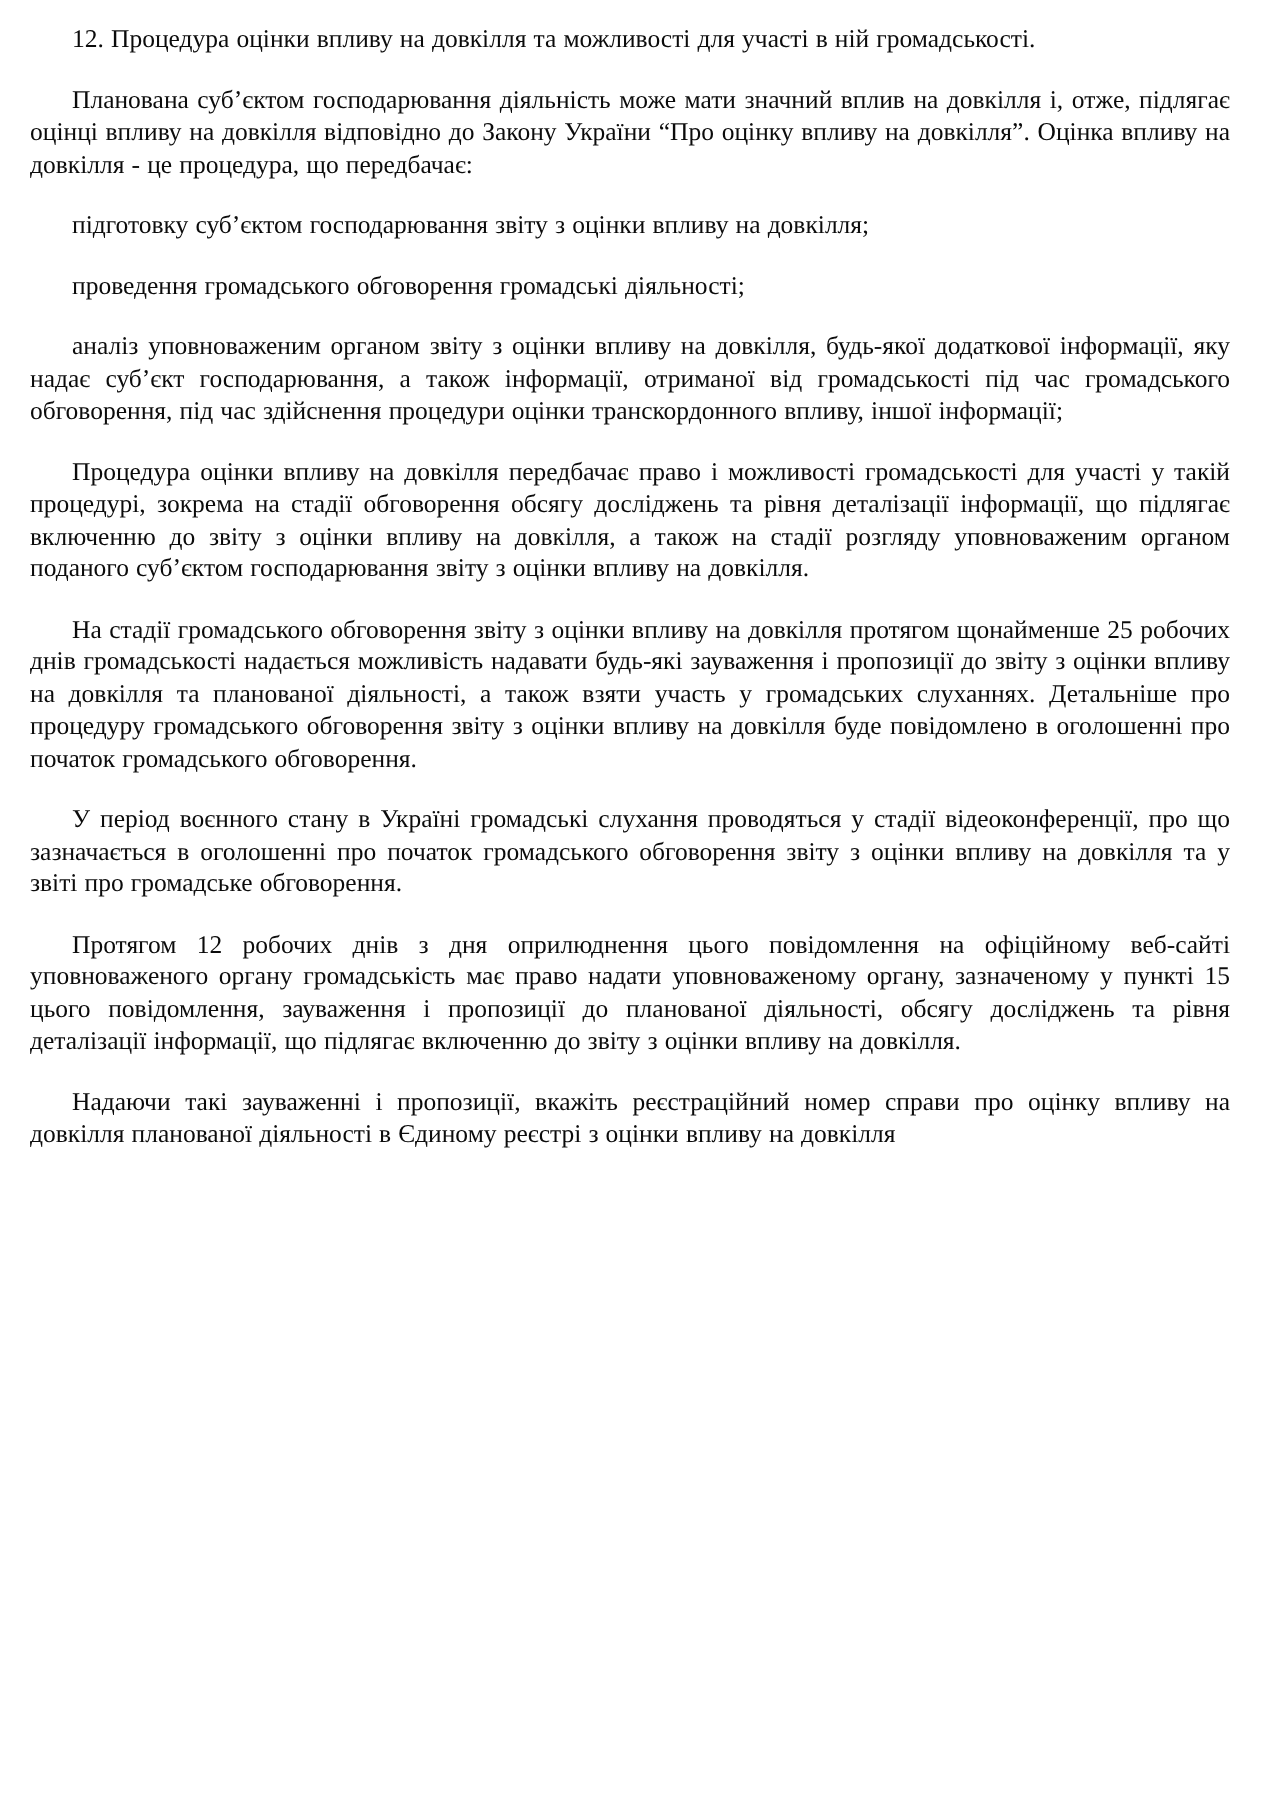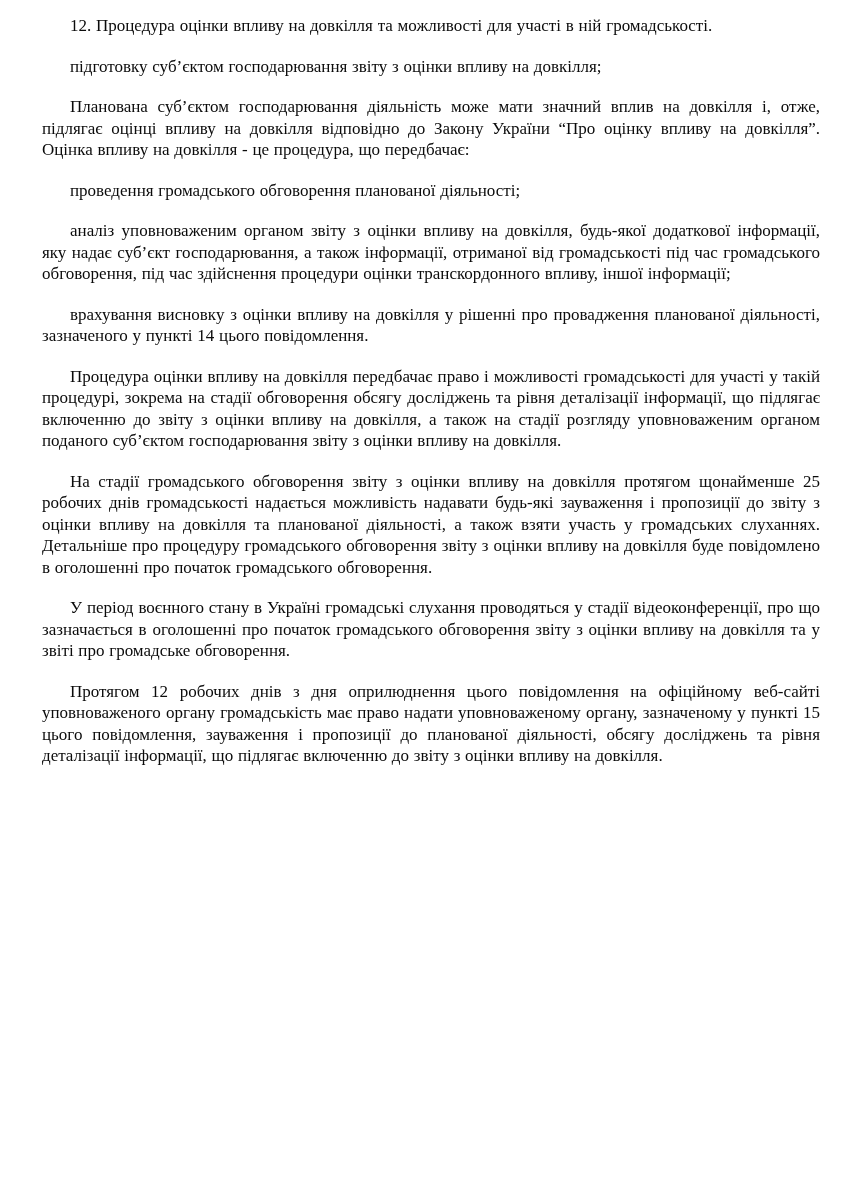--- a/index.html
+++ b/index.html
@@ -10,42 +10,42 @@
   body {
     width: 848px;
     height: 1200px;
     overflow: hidden;
     position: relative;
   }
   .page {
     box-sizing: border-box;
     width: 848px;
     height: 1200px;
-    padding: 15px 28px 0 42px;
+    padding: 15px 28px 0 20px;
     background: #ffffff;
     overflow: hidden;
   }
   .para {
     font-family: "Liberation Serif", "DejaVu Serif", serif;
     font-size: 17px;
     line-height: 21.5px;
     color: #0b0b0b;
     text-align: justify;
     text-indent: 28px;
     margin: 0 0 19px 0;
     word-spacing: 0.5px;
   }
 </style>
 </head>
 <body>
 
 <div class="page">
   <p class="para">12. Процедура оцінки впливу на довкілля та можливості для участі в ній громадськості.</p>
+  <p class="para">Планована суб’єктом господарювання діяльність може мати значний вплив на довкілля і, отже, підлягає оцінці впливу на довкілля відповідно до Закону України “Про оцінку впливу на довкілля”. Оцінка впливу на довкілля - це процедура, що передбачає:</p>
   <p class="para">підготовку суб’єктом господарювання звіту з оцінки впливу на довкілля;</p>
-  <p class="para">Планована суб’єктом господарювання діяльність може мати значний вплив на довкілля і, отже, підлягає оцінці впливу на довкілля відповідно до Закону України “Про оцінку впливу на довкілля”. Оцінка впливу на довкілля - це процедура, що передбачає:</p>
-  <p class="para">проведення громадського обговорення планованої діяльності;</p>
+  <p class="para">проведення громадського обговорення громадські діяльності;</p>
   <p class="para">аналіз уповноваженим органом звіту з оцінки впливу на довкілля, будь-якої додаткової інформації, яку надає суб’єкт господарювання, а також інформації, отриманої від громадськості під час громадського обговорення, під час здійснення процедури оцінки транскордонного впливу, іншої інформації;</p>
-  <p class="para">врахування висновку з оцінки впливу на довкілля у рішенні про провадження планованої діяльності, зазначеного у пункті 14 цього повідомлення.</p>
   <p class="para">Процедура оцінки впливу на довкілля передбачає право і можливості громадськості для участі у такій процедурі, зокрема на стадії обговорення обсягу досліджень та рівня деталізації інформації, що підлягає включенню до звіту з оцінки впливу на довкілля, а також на стадії розгляду уповноваженим органом поданого суб’єктом господарювання звіту з оцінки впливу на довкілля.</p>
   <p class="para">На стадії громадського обговорення звіту з оцінки впливу на довкілля протягом щонайменше 25 робочих днів громадськості надається можливість надавати будь-які зауваження і пропозиції до звіту з оцінки впливу на довкілля та планованої діяльності, а також взяти участь у громадських слуханнях. Детальніше про процедуру громадського обговорення звіту з оцінки впливу на довкілля буде повідомлено в оголошенні про початок громадського обговорення.</p>
   <p class="para">У період воєнного стану в Україні громадські слухання проводяться у стадії відеоконференції, про що зазначається в оголошенні про початок громадського обговорення звіту з оцінки впливу на довкілля та у звіті про громадське обговорення.</p>
   <p class="para">Протягом 12 робочих днів з дня оприлюднення цього повідомлення на офіційному веб-сайті уповноваженого органу громадськість має право надати уповноваженому органу, зазначеному у пункті 15 цього повідомлення, зауваження і пропозиції до планованої діяльності, обсягу досліджень та рівня деталізації інформації, що підлягає включенню до звіту з оцінки впливу на довкілля.</p>
+  <p class="para">Надаючи такі зауваженні і пропозиції, вкажіть реєстраційний номер справи про оцінку впливу на довкілля планованої діяльності в Єдиному реєстрі з оцінки впливу на довкілля</p>
 </div>
 
 </body></html>

